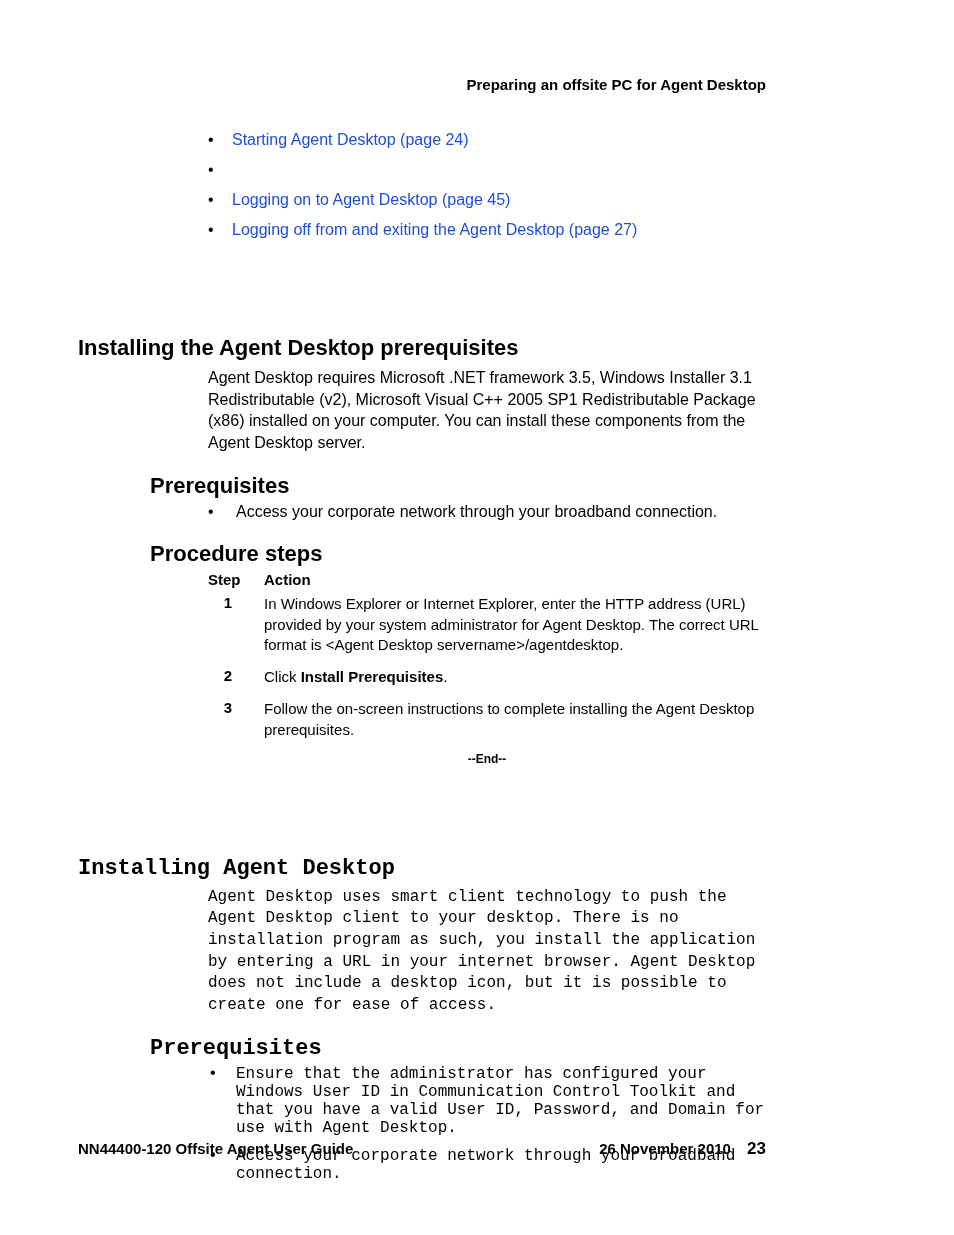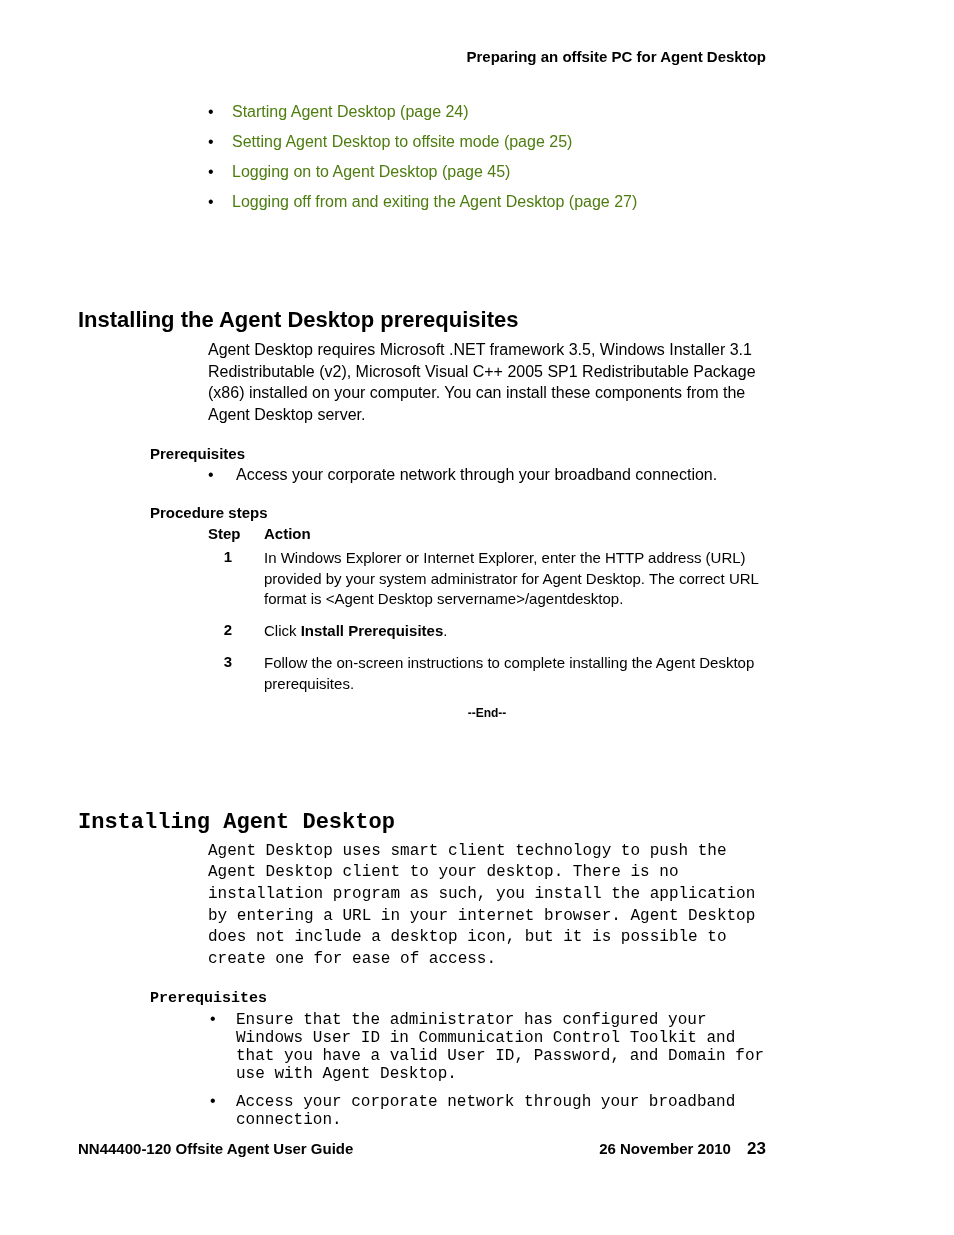--- a/index.html
+++ b/index.html
@@ -7,21 +7,21 @@
     padding: 0;
     font-family: Arial, Helvetica, sans-serif;
     color: #000;
     background: #fff;
   }
   .page {
     width: 844px;
     height: 1235px;
     position: relative;
     box-sizing: border-box;
-    padding: 48px 78px 0 78px;
+    padding: 76px 78px 0 78px;
   }
   .header-title {
     text-align: right;
     font-weight: bold;
     font-size: 15px;
     margin-bottom: 38px;
   }
   .link-list {
     margin-left: 130px;
     font-size: 16px;
@@ -30,36 +30,36 @@
     display: flex;
     align-items: flex-start;
     margin-bottom: 12px;
   }
   .bullet {
     width: 24px;
     flex-shrink: 0;
     color: #000;
   }
   .link-text {
-    color: #4d7c0f;
+    color: #1d4ed8;
   }
   .section-heading {
     font-size: 22px;
     font-weight: bold;
     margin: 0 0 6px 0;
   }
   .section1 { margin-top: 96px; }
   .section2 { margin-top: 90px; font-family: Liberation Mono, monospace; }
   .body-text {
     margin-left: 130px;
     font-size: 16px;
     line-height: 1.35;
   }
   .sub-heading {
-    font-size: 15px;
+    font-size: 22px;
     font-weight: bold;
     margin: 20px 0 4px 72px;
   }
   .bullet-list {
     margin-left: 130px;
     font-size: 16px;
   }
   .bullet-list .item {
     display: flex;
     align-items: flex-start;
@@ -125,21 +125,20 @@
 
   <div class="header-title">Preparing an offsite PC for Agent Desktop</div>
 
   <div class="link-list">
     <div class="item">
       <span class="bullet">•</span>
       <span class="link-text">Starting Agent Desktop (page 24)</span>
     </div>
     <div class="item">
       <span class="bullet">•</span>
-      <span class="link-text">Setting Agent Desktop to offsite mode (page 25)</span>
     </div>
     <div class="item">
       <span class="bullet">•</span>
       <span class="link-text">Logging on to Agent Desktop (page 45)</span>
     </div>
     <div class="item">
       <span class="bullet">•</span>
       <span class="link-text">Logging off from and exiting the Agent Desktop (page 27)</span>
     </div>
   </div>

